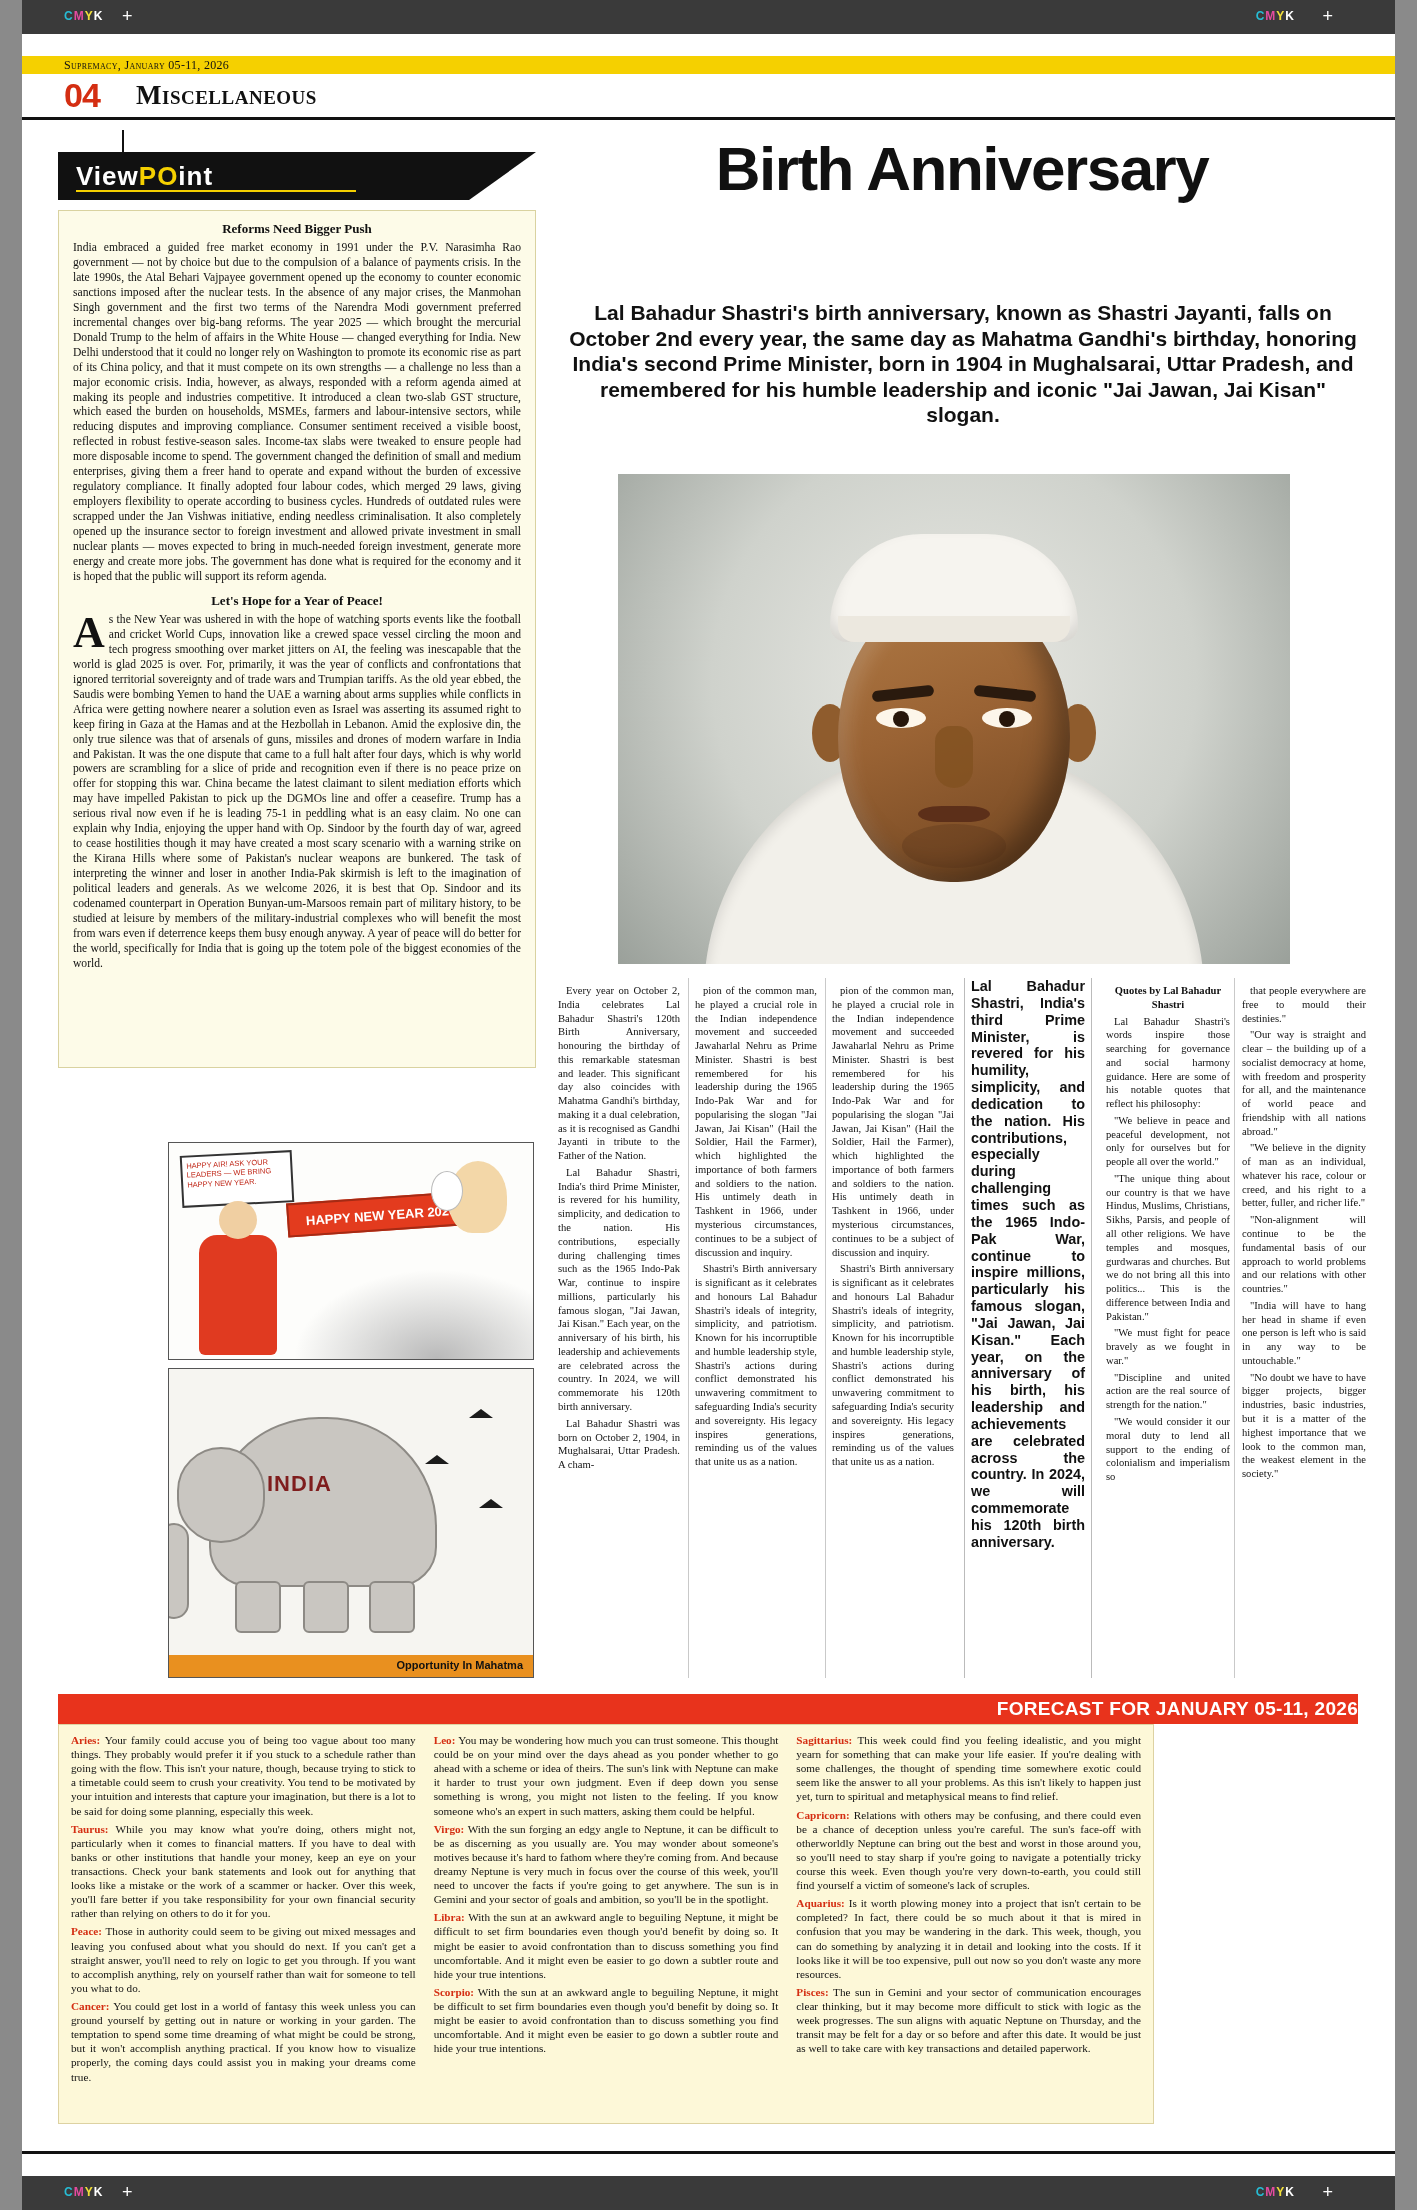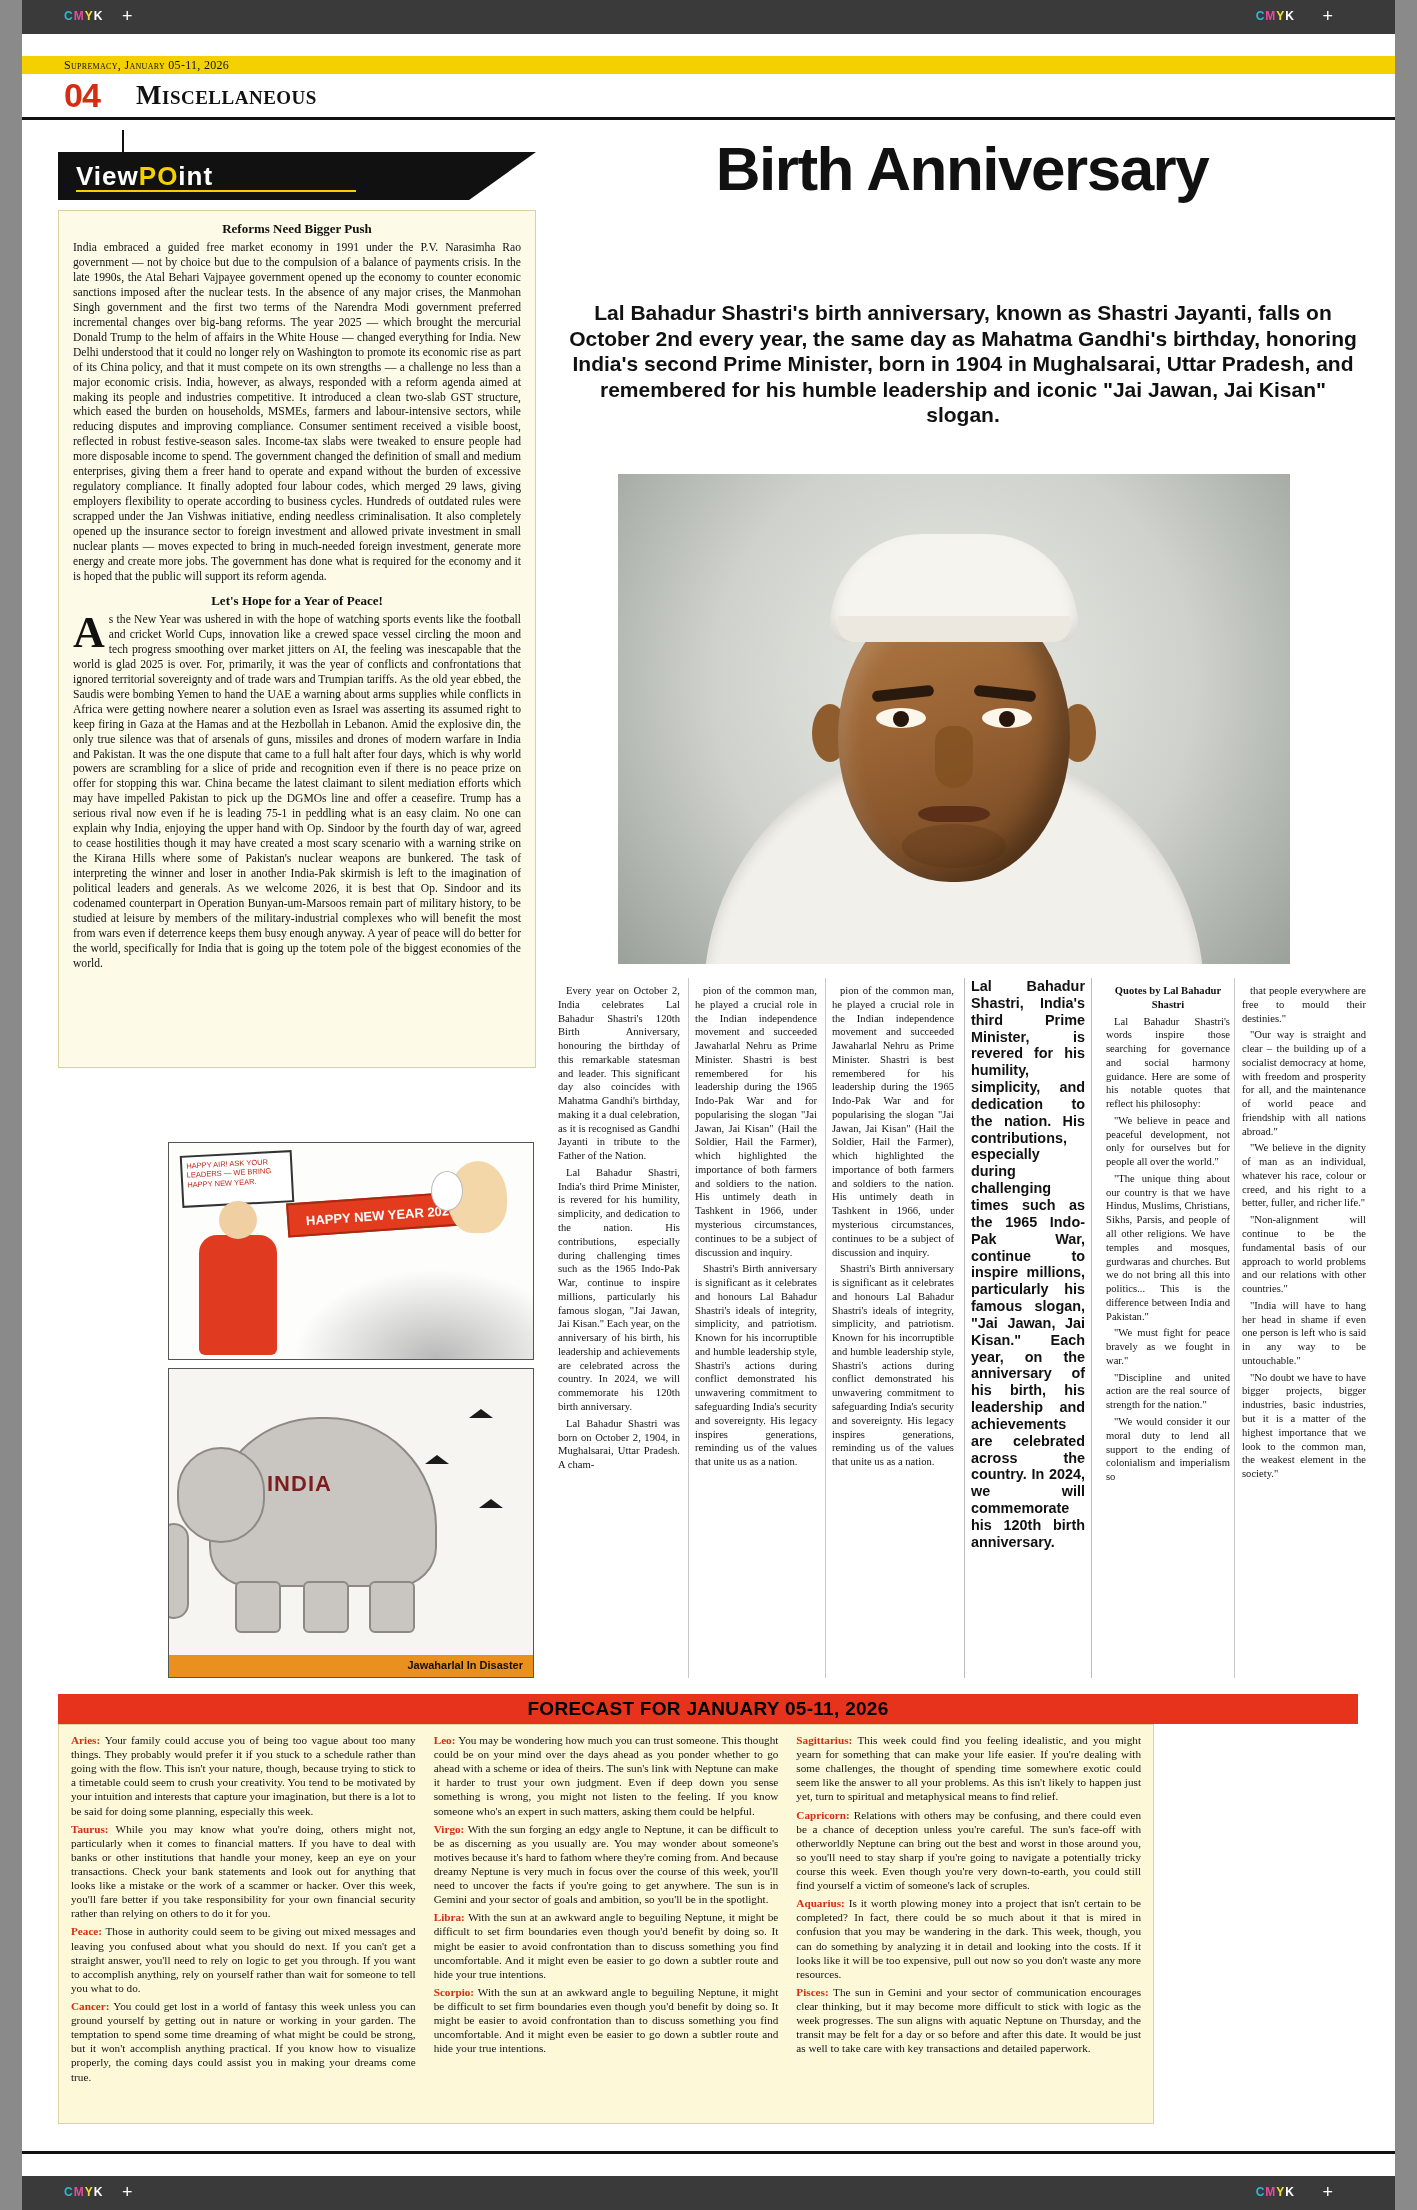--- a/index.html
+++ b/index.html
@@ -213,21 +213,21 @@
     border-left:1px solid #bbb; border-right:1px solid #bbb; padding:0 6px;
   }
   .acol.c4, .acol.c5 { width:124px; }
   .vrule { position:absolute; top:0; width:1px; height:700px; background:#c9c9c9; }
   
   .forecast-head {
     position:absolute; left:36px; top:1672px; width:1300px; height:30px;
     background:#e8331c;
   }
   .forecast-head span {
-    display:block; text-align:center; color:#000000;
+    display:block; text-align:right; color:#ffffff;
     font-family:"Liberation Sans", sans-serif; font-weight:bold;
     font-size:19px; line-height:30px; letter-spacing:.3px;
   }
   .forecast-box {
     position:absolute; left:36px; top:1702px; width:1096px; height:400px;
     background:#fdf8d8; border:1px solid #ddd2a2; padding:8px 12px;
   }
   .fc-cols { display:flex; gap:18px; height:100%; }
   .fc-col { flex:1; font-family:"Liberation Serif", serif; font-size:11.2px; line-height:1.26; text-align:justify; color:#111; hyphens:auto; }
   .fc-col p { margin:0 0 4px 0; }
@@ -308,21 +308,21 @@
       <div class="label">INDIA</div>
       <div class="c2-head"></div>
       <div class="c2-trunk"></div>
       <div class="c2-leg a"></div>
       <div class="c2-leg b"></div>
       <div class="c2-leg c"></div>
     </div>
     <div class="c2-bird" style="right:40px; top:40px;"></div>
     <div class="c2-bird" style="right:84px; top:86px;"></div>
     <div class="c2-bird" style="right:30px; top:130px;"></div>
-    <div class="c2-cap">Jawaharlal In Disaster</div>
+    <div class="c2-cap">Opportunity In Mahatma</div>
   </div>
 
   <div class="artcols">
     <div class="vrule" style="left:130px"></div>
     <div class="vrule" style="left:267px"></div>
     <div class="vrule" style="left:676px"></div>
 
     <div class="acol c1">
       <p>Every year on October 2, India celebrates Lal Bahadur Shastri's 120th Birth Anniversary, honouring the birthday of this remarkable statesman and leader. This significant day also coincides with Mahatma Gandhi's birthday, making it a dual celebration, as it is recognised as Gandhi Jayanti in tribute to the Father of the Nation.</p>
       <p>Lal Bahadur Shastri, India's third Prime Minister, is revered for his humility, simplicity, and dedication to the nation. His contributions, especially during challenging times such as the 1965 Indo-Pak War, continue to inspire millions, particularly his famous slogan, "Jai Jawan, Jai Kisan." Each year, on the anniversary of his birth, his leadership and achievements are celebrated across the country. In 2024, we will commemorate his 120th birth anniversary.</p>

